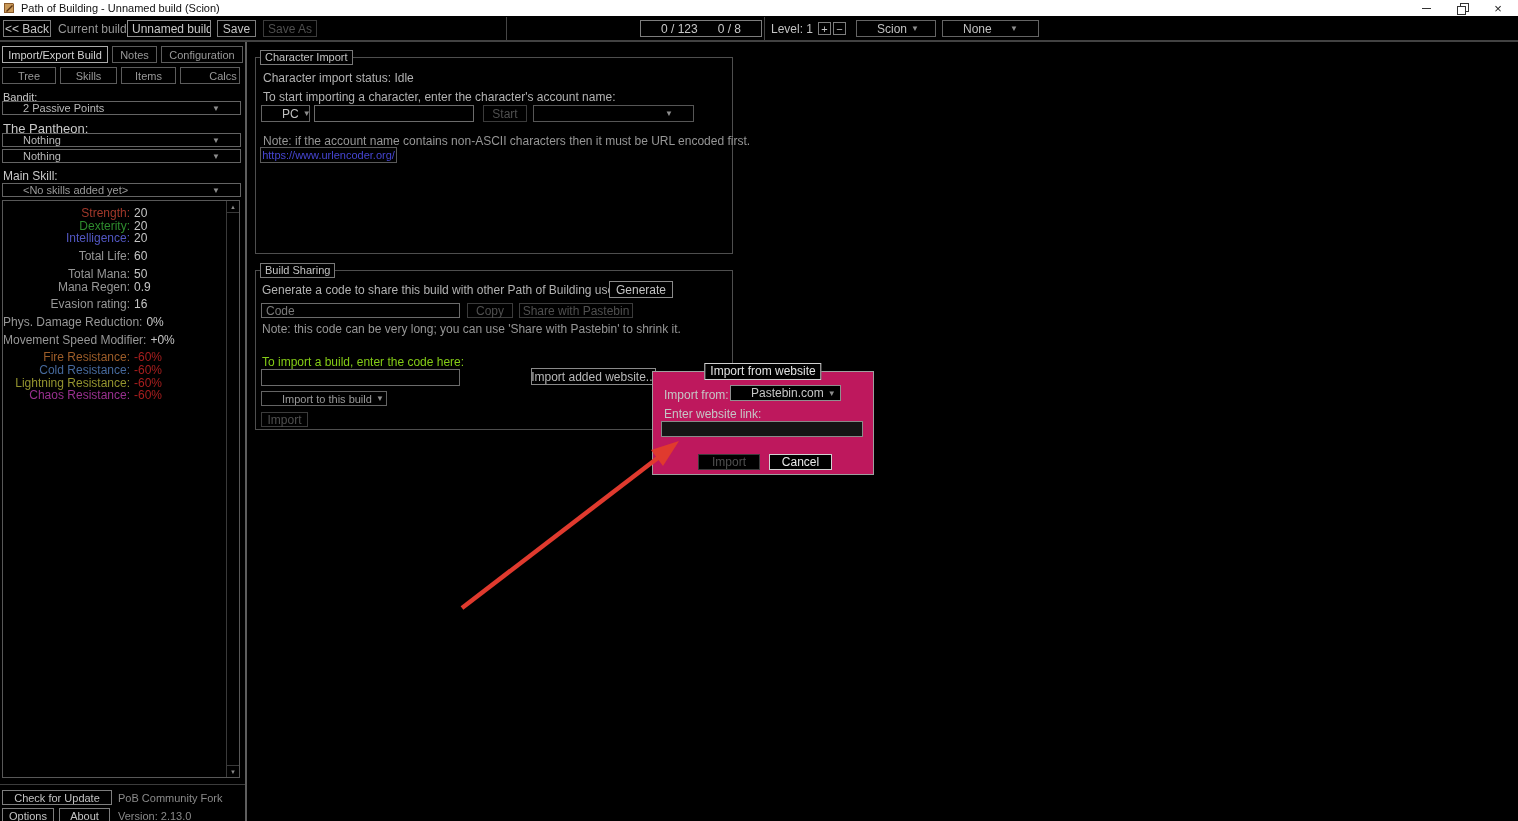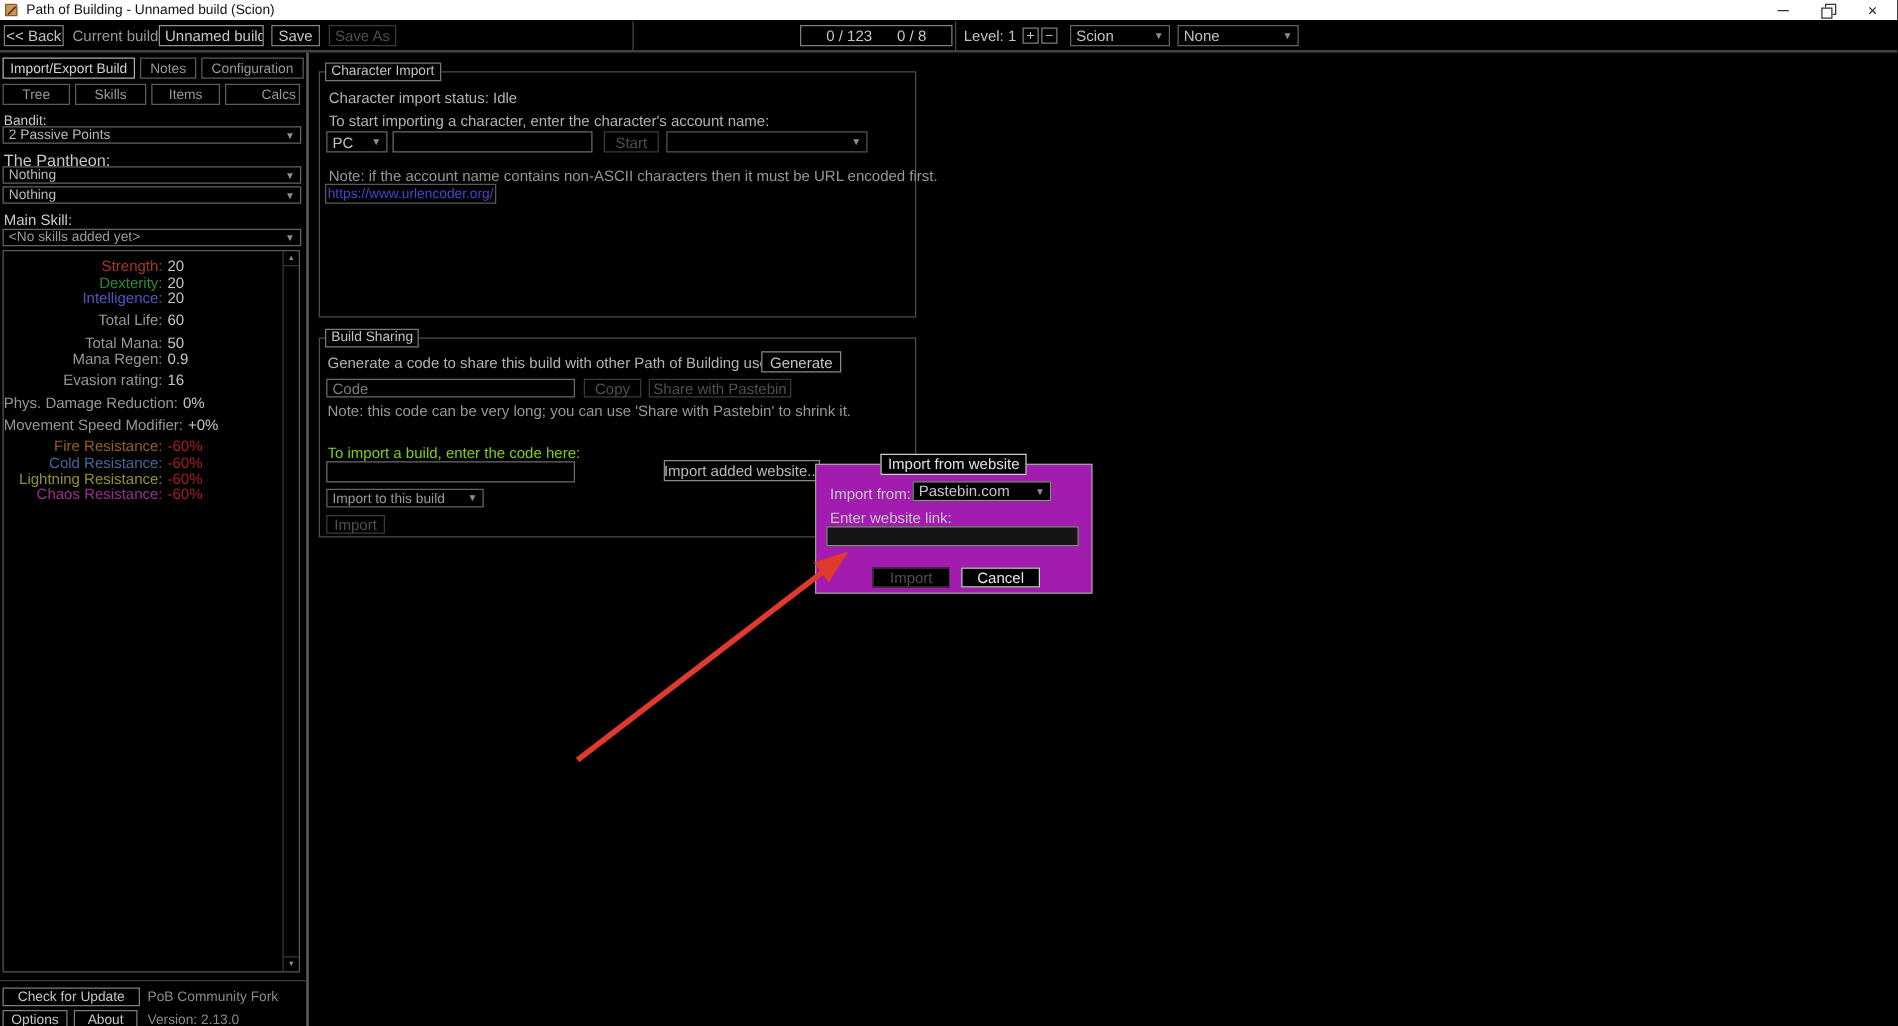--- a/index.html
+++ b/index.html
@@ -18,21 +18,21 @@
   .restore-glyph::after  { content:""; position:absolute; left:0; top:3px; width:7px; height:7px; border:1px solid #333; background:#fff; }
   .close-glyph { font-size:13px; line-height:13px; color:#222; }
 
   
   .btn { position:absolute; background:#000; border:1px solid #7d7d7d; color:#c4c4c4; font-size:12px;
          display:flex; align-items:center; justify-content:center; white-space:nowrap; }
   .btn.dis { border-color:#3b3b3b; color:#4f4f4f; }
   .inputbox { position:absolute; background:#000; border:1px solid #8f8f8f; color:#c8c8c8; font-size:12px;
               display:flex; align-items:center; padding:0 4px; white-space:nowrap; overflow:hidden; }
   .dd { position:absolute; background:#000; border:1px solid #646464; color:#b9b9b9; font-size:11px;
-        display:flex; align-items:center; justify-content:space-between; padding:0 4px; white-space:nowrap; }
+        display:flex; align-items:center; justify-content:space-between; padding:0 20px; white-space:nowrap; }
   .dd .arrow { color:#8d8d8d; font-size:8px; margin-left:4px; flex:0 0 auto; }
   .lbl { position:absolute; color:#a8a8a8; font-size:12px; white-space:nowrap; line-height:13px; }
   .divider { position:absolute; background:#464646; }
 
   
   .tabs-row { position:absolute; display:flex; gap:4px; }
   .tab { height:17px; border:1px solid #5c5c5c; color:#989898; background:#000; font-size:11px;
          display:flex; align-items:center; justify-content:center; white-space:nowrap; }
   .tab.active { border-color:#ababab; color:#d2d2d2; }
 
@@ -47,21 +47,21 @@
             color:#8a8a8a; font-size:6px; }
   .sb-up { top:0; border-bottom:1px solid #3a3a3a; }
   .sb-down { bottom:0; border-top:1px solid #3a3a3a; }
 
   
   .fs { position:absolute; border:1px solid #4e4e4e; }
   .legend { position:absolute; top:-8px; left:4px; background:#000; border:1px solid #787878; color:#c2c2c2;
             font-size:11px; line-height:13px; padding:0 4px; white-space:nowrap; }
 
   
-  .dialog { position:absolute; left:652px; top:371px; width:222px; height:104px; background:#a21caf;
+  .dialog { position:absolute; left:652px; top:371px; width:222px; height:104px; background:#be185d;
             border:1px solid #9f9f9f; z-index:10; }
   .dialog-title { position:absolute; top:-9px; left:50%; transform:translateX(-50%); background:#000;
                   border:1px solid #d0d0d0; color:#e2e2e2; font-size:12px; line-height:15px; padding:0 5px; white-space:nowrap; }
 
   .arrow-overlay { position:absolute; left:0; top:0; width:1518px; height:821px; z-index:20; pointer-events:none; }
 
   .link-btn { color:#4646d2 !important; font-size:11px; }
 </style>
 </head>
 <body>

